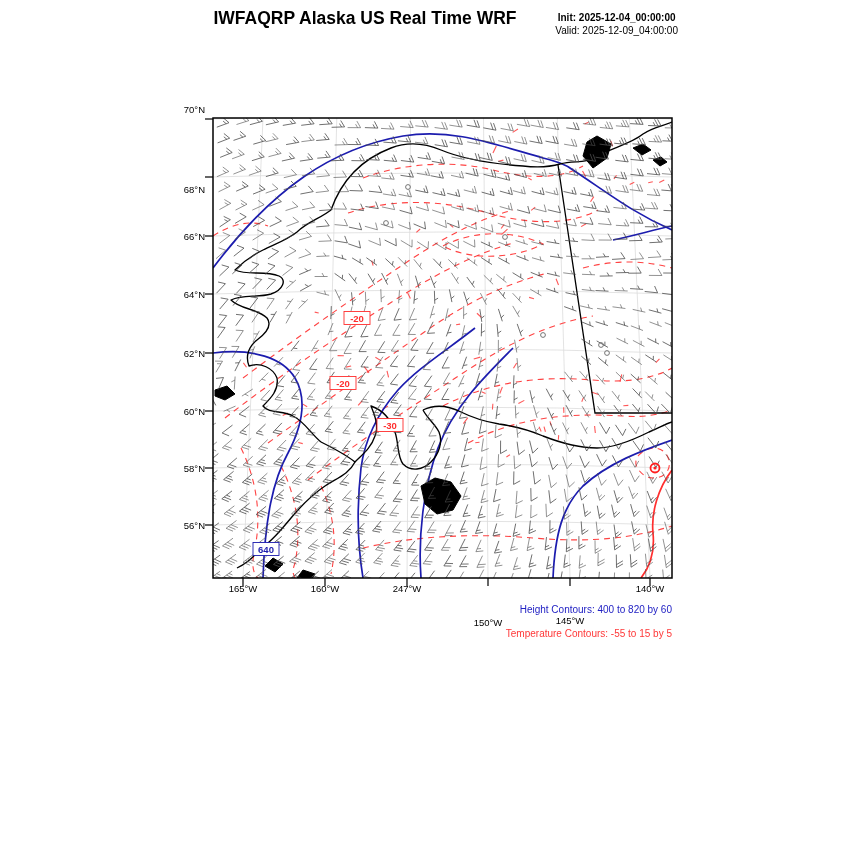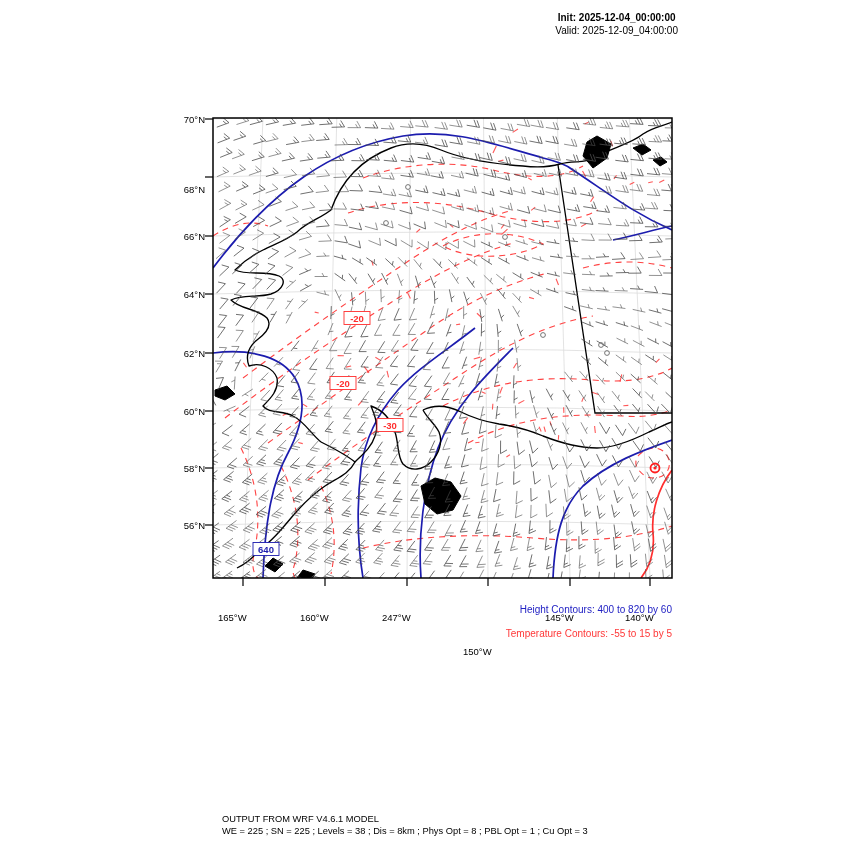--- a/index.html
+++ b/index.html
@@ -6,32 +6,33 @@
   .page{position:relative;width:850px;height:850px;background:#fff;overflow:hidden;
         font-family:"Liberation Sans", sans-serif;color:#000;}
   .title{position:absolute;left:365px;top:8px;transform:translateX(-50%);
          font-size:17.5px;font-weight:bold;white-space:nowrap;}
   .times{position:absolute;right:172px;top:11px;text-align:center;line-height:13px;}
   .times .init{font-size:10px;font-weight:bold;}
   .times .valid{font-size:10px;font-weight:normal;}
   .legend{position:absolute;left:222px;top:62px;font-size:11px;line-height:13.5px;}
   .legend-row span.u{margin-left:15px;}
   .lat-label{position:absolute;left:155px;width:50px;text-align:right;font-size:9.5px;}
-  .lon-label{position:absolute;width:50px;font-size:9.5px;top:612px;}
+  .lon-label{position:absolute;width:50px;text-align:center;font-size:9.5px;top:583px;}
   .cap{position:absolute;right:178px;text-align:right;font-size:10px;white-space:nowrap;}
   .cap-h{top:604px;}
   .cap-t{top:628px;}
   .footer{position:absolute;left:222px;top:813px;font-size:9.3px;line-height:12px;white-space:nowrap;}
   svg{position:absolute;left:203px;top:116px;}
   svg text{font-family:"Liberation Sans", sans-serif;}
 </style>
 </head>
 <body>
 
 <div class="page">
+  <div class="title">IWFAQRP Alaska US Real Time WRF</div>
   <div class="times">
     <div class="init">Init: 2025-12-04_00:00:00</div>
     <div class="valid">Valid: 2025-12-09_04:00:00</div>
   </div>
 
   <svg id="map" width="471" height="472" viewBox="-10 -2 471 472">
       <defs>
         <clipPath id="mapclip">
           <rect x="0" y="0" width="459" height="460"></rect>
         </clipPath>
@@ -950,36 +951,32 @@
         <line x1="-8" y1="407" x2="0" y2="407" stroke="#000" stroke-width="1.2"></line>
         <line x1="30" y1="460" x2="30" y2="468" stroke="#000" stroke-width="1.2"></line>
         <line x1="112" y1="460" x2="112" y2="468" stroke="#000" stroke-width="1.2"></line>
         <line x1="194" y1="460" x2="194" y2="468" stroke="#000" stroke-width="1.2"></line>
         <line x1="275" y1="460" x2="275" y2="468" stroke="#000" stroke-width="1.2"></line>
         <line x1="357" y1="460" x2="357" y2="468" stroke="#000" stroke-width="1.2"></line>
         <line x1="437" y1="460" x2="437" y2="468" stroke="#000" stroke-width="1.2"></line>
       </g>
     </svg>
   <div id="axislabels">
-      <div class="lat-label" style="top: 114px;">70°N</div>
+      <div class="lat-label" style="top: 104px;">70°N</div>
       <div class="lat-label" style="top: 184px;">68°N</div>
       <div class="lat-label" style="top: 231px;">66°N</div>
       <div class="lat-label" style="top: 289px;">64°N</div>
       <div class="lat-label" style="top: 348px; text-align: right;">62°N</div>
       <div class="lat-label" style="top: 406px;">60°N</div>
       <div class="lat-label" style="top: 463px;">58°N</div>
       <div class="lat-label" style="top: 520px;">56°N</div>
       <div class="lon-label" style="left: 218px;">165°W</div>
       <div class="lon-label" style="left: 300px;">160°W</div>
       <div class="lon-label" style="left: 382px;">247°W</div>
       <div class="lon-label" style="left: 463px; margin-top: 34px;">150°W</div>
-      <div class="lon-label" style="left: 545px;">145°W</div>
+      <div class="lon-label" style="left: 545px; margin-top: 32px;">145°W</div>
       <div class="lon-label" style="left: 625px;">140°W</div>
     </div>
 
   <div class="cap cap-h" style="color: rgb(34, 34, 196);">Height Contours: 400 to 820 by 60</div>
   <div class="cap cap-t" style="color: rgb(255, 56, 56);">Temperature Contours: -55 to 15 by 5</div>
 
-  <div class="footer">
-    <div>OUTPUT FROM WRF V4.6.1 MODEL</div>
-    <div>WE = 225 ; SN = 225 ; Levels = 38 ; Dis = 8km ; Phys Opt = 8 ; PBL Opt = 1 ; Cu Opt = 3</div>
-  </div>
 </div>
 
 </body></html>

